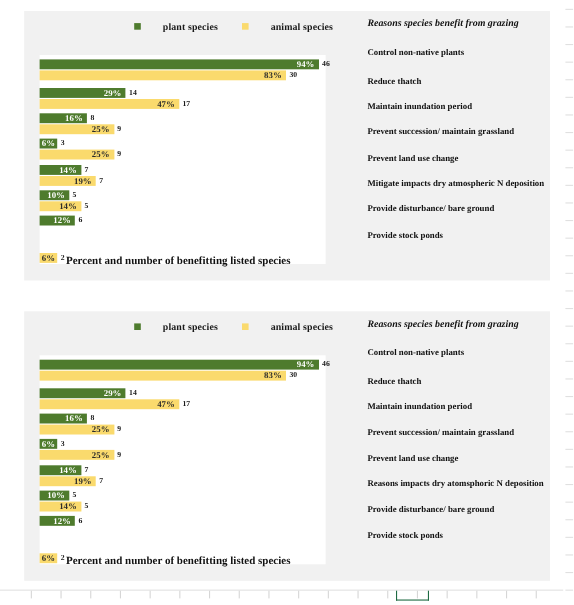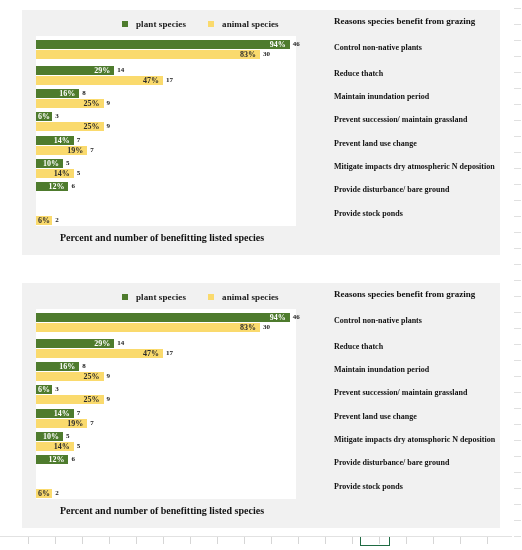--- a/index.html
+++ b/index.html
@@ -16,34 +16,34 @@
     position:absolute;left:22px;background:#f1f1f1;
     width:478px;
   }
   #chart-1{top:10px;height:245px;}
   #chart-2{top:283px;height:245px;}
 
   .legend{
     position:absolute;left:100px;top:6px;height:16px;
     display:flex;align-items:center;gap:22px;
   }
-  .legend-item{display:flex;align-items:center;gap:8px;text-align:right;}
+  .legend-item{display:flex;align-items:center;gap:20px;text-align:right;}
   .legend-swatch{width:6px;height:6px;display:block;}
   .legend-label{
     font-size:9px;font-weight:bold;color:#1a1a1a;
     letter-spacing:.1px;white-space:nowrap;
   }
 
   .right-title{
     position:absolute;left:312px;top:6px;
-    font-size:9px;font-weight:bold;color:#111;white-space:nowrap;
+    font-size:9px;font-weight:bold;color:#111;white-space:nowrap;font-style:italic;
   }
 
   .plot{
-    position:absolute;left:14px;top:26px;
+    position:absolute;left:14px;top:40px;
     width:260px;height:190px;background:#ffffff;
   }
 
   .group{position:absolute;left:0;width:100%;}
   .bar-row{position:relative;height:9px;margin-bottom:1px;}
   .bar{
     position:absolute;left:0;top:0;height:9px;
     box-sizing:border-box;
   }
   .bar.plant{background:#4e7b2d;}
@@ -318,21 +318,21 @@
             <span class="cnt" style="left: 19.2px;">2</span>
           </div>
         </div>
       </div>
     <div class="cat-labels">
         <div class="cat-label" style="top: 7px;">Control non-native plants</div>
         <div class="cat-label" style="top: 33px;">Reduce thatch</div>
         <div class="cat-label" style="top: 56px;">Maintain inundation period</div>
         <div class="cat-label" style="top: 79px;">Prevent succession/ maintain grassland</div>
         <div class="cat-label" style="top: 103px;">Prevent land use change</div>
-        <div class="cat-label" style="top: 126px;">Mitigate impacts dry atomsphoric N deposition</div>
+        <div class="cat-label" style="top: 126px;">Reasons impacts dry atomsphoric N deposition</div>
         <div class="cat-label" style="top: 149px;">Provide disturbance/ bare ground</div>
         <div class="cat-label" style="top: 173px;">Provide stock ponds</div>
       </div>
     <div class="axis-caption" style="top:222px">Percent and number of benefitting listed species</div>
   </div>
 
   <div class="ruler-bottom">
       <span class="tick" style="left: 28px;"></span>
       <span class="tick" style="left: 55px;"></span>
       <span class="tick" style="left: 82px;"></span>

